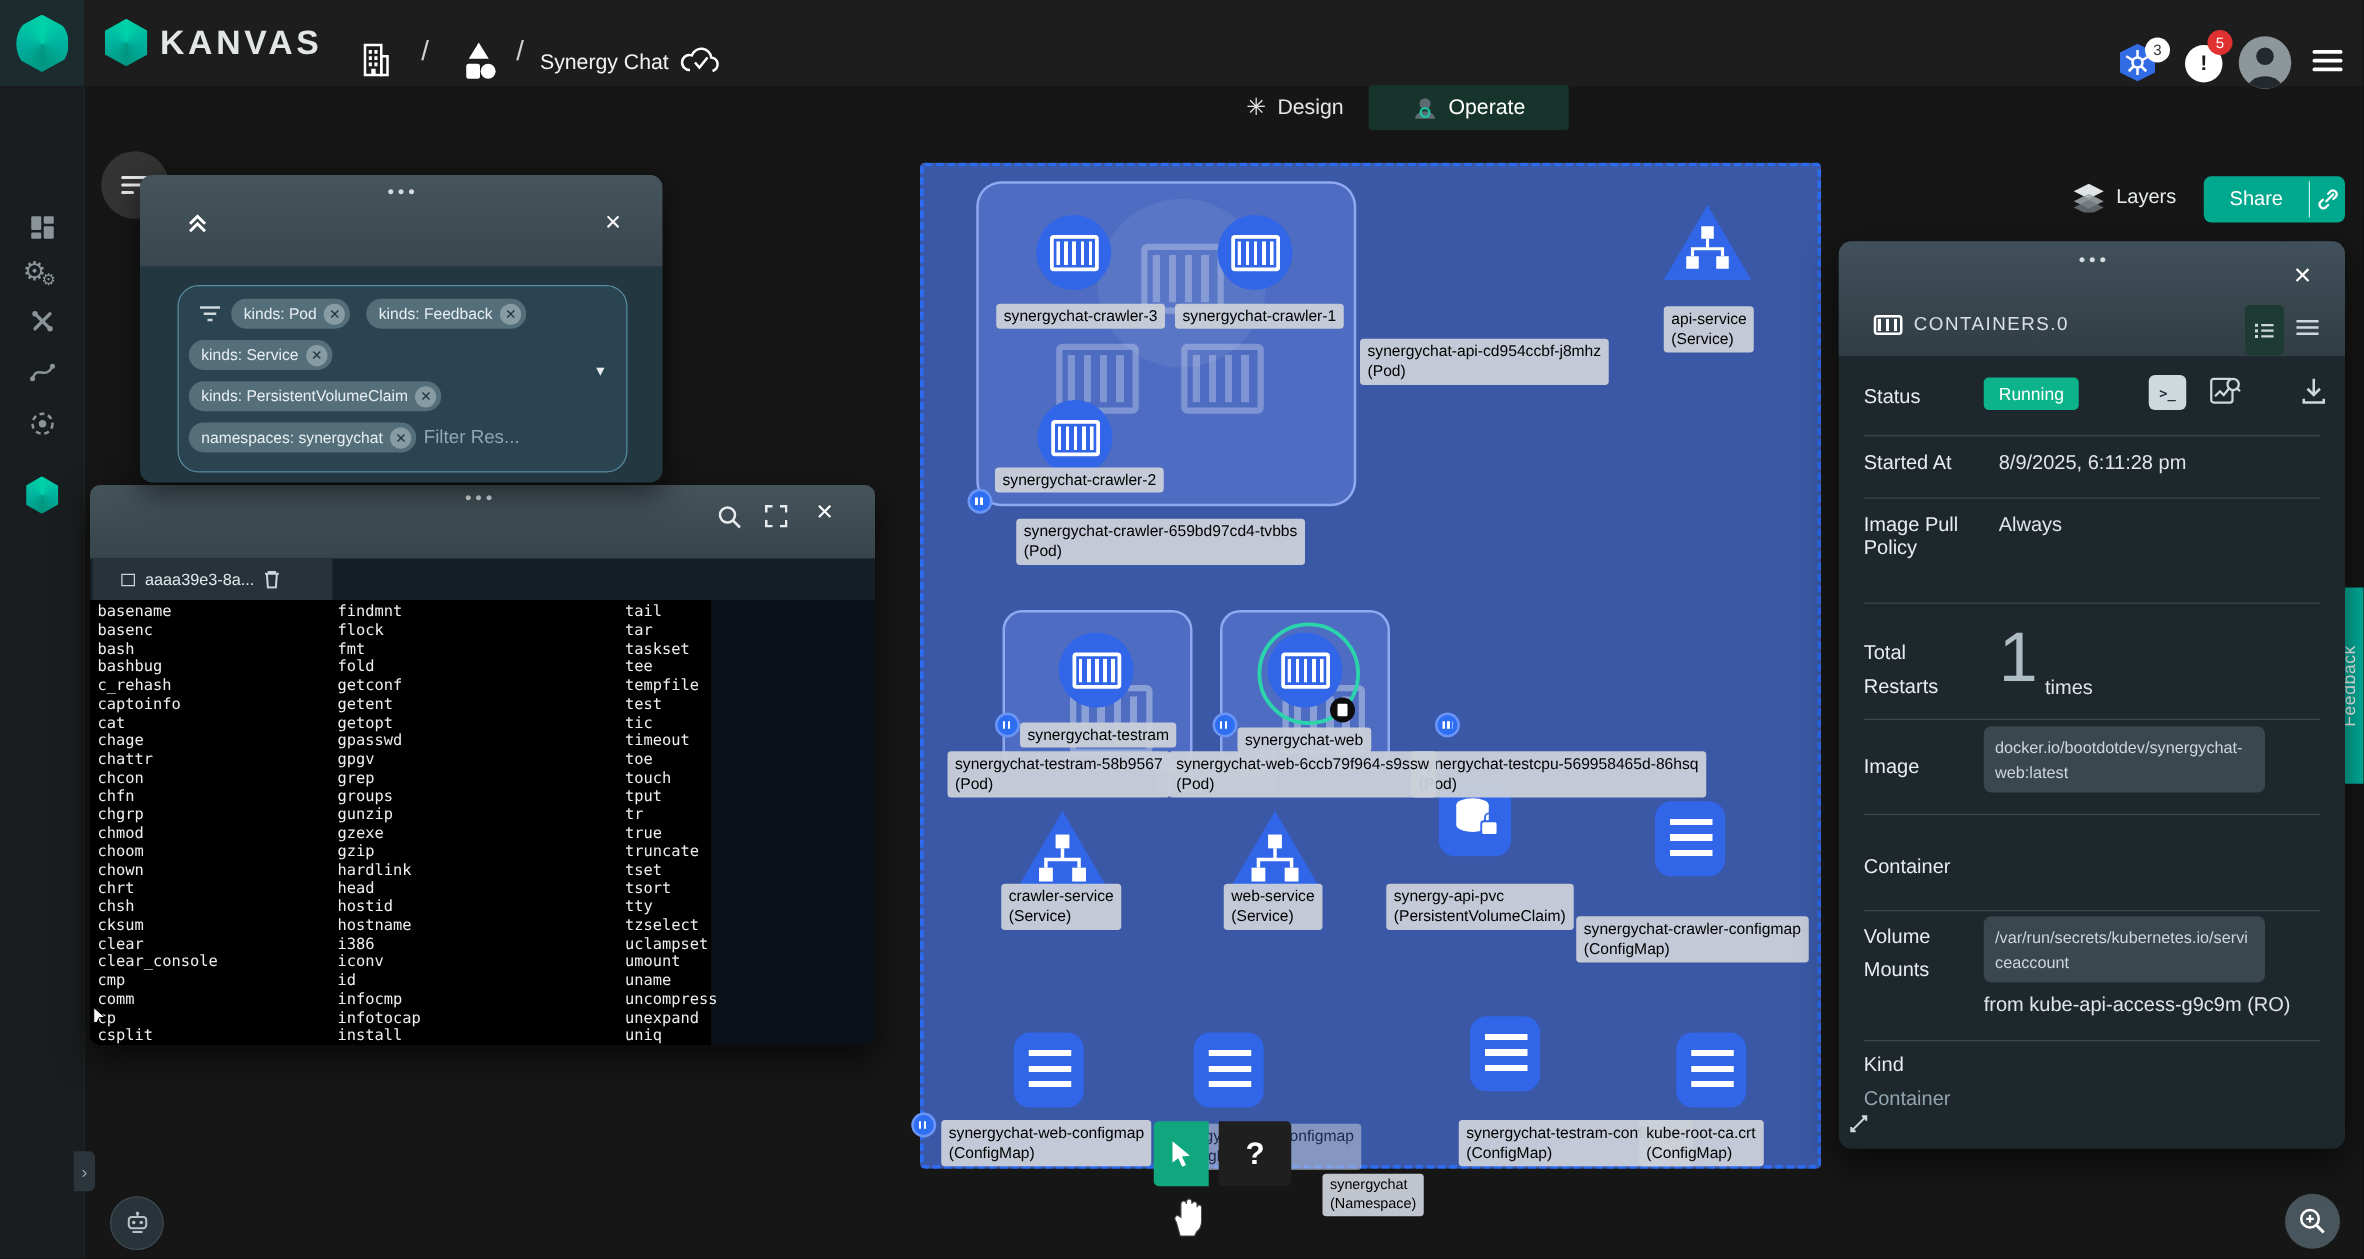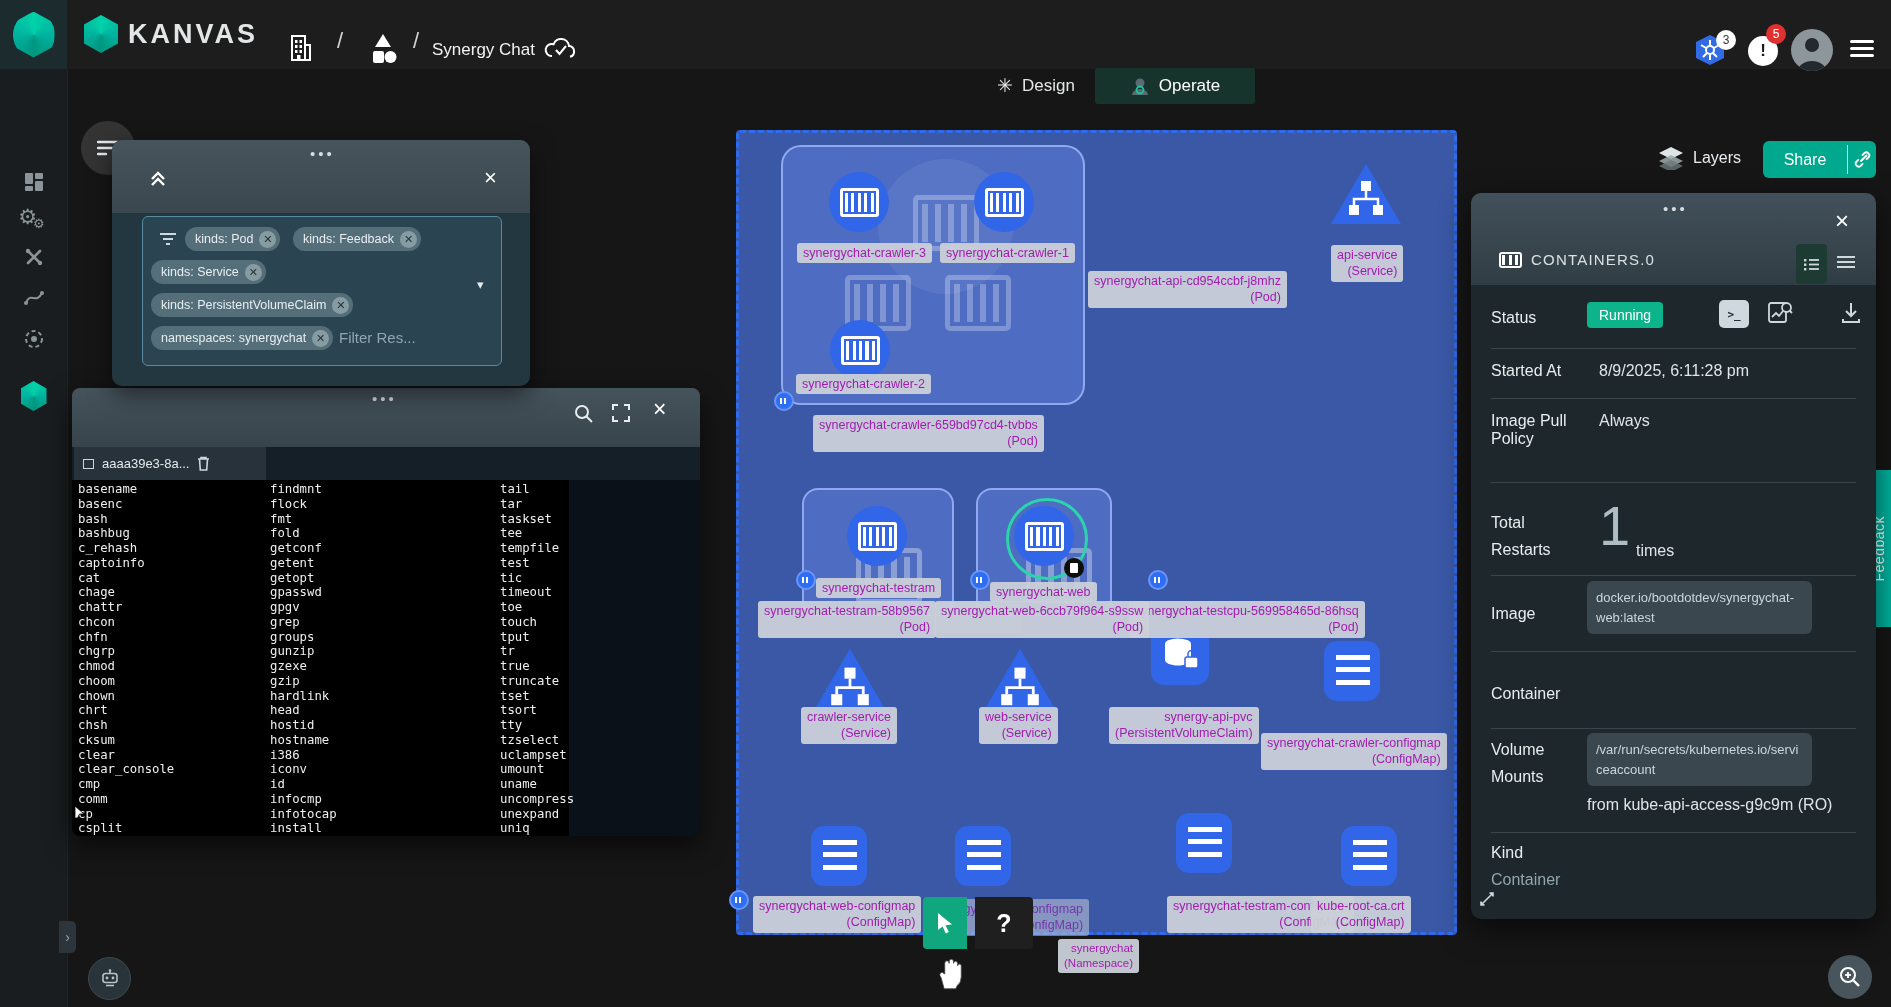--- a/index.html
+++ b/index.html
@@ -22,46 +22,46 @@
   .tab{font-size:17px;color:#e4e6e7;display:flex;align-items:center;gap:9px}
   .tab-operate{background:#17342c;border-radius:3px;color:#fff}
   
   .rail{left:0;top:69px;width:67px;height:938px;background:#191d1f;border-right:1px solid #222}
   .rail-ic{position:absolute;left:0;width:67px;text-align:center;color:#8a9499;font-size:21px}
   
   .fpanel{left:112px;top:140px;width:418px;height:246px;border-radius:10px;overflow:hidden;
           box-shadow:0 8px 24px rgba(0,0,0,.55);background:rgba(37,58,68,.93);z-index:20}
   .fpanel-head{position:absolute;left:0;top:0;width:100%;height:73px;background:linear-gradient(#46545c,#3a474e)}
   .dots{color:#d6dcdf;font-size:15px;letter-spacing:3px}
-  .fbox{position:absolute;left:30px;top:76px;width:358px;height:148px;background:rgba(44,72,85,.85);
-        border:1px solid #598ba0;border-radius:6px}
+  .fbox{position:absolute;left:30px;top:88px;width:358px;height:148px;background:rgba(44,72,85,.85);
+        border:1px solid #598ba0;border-radius:17px}
   .chip{position:absolute;height:24px;background:rgba(137,161,173,.45);border-radius:13px;color:#e7eef1;
         font-size:12.5px;display:flex;align-items:center;gap:6px;padding:0 4px 0 10px;white-space:nowrap}
   .chip .x{width:17px;height:17px;border-radius:50%;background:rgba(230,238,241,.35);color:#23343c;
            font-size:11px;display:flex;align-items:center;justify-content:center}
   
   .term{left:72px;top:388px;width:628px;height:448px;border-radius:8px;overflow:hidden;
         box-shadow:0 10px 26px rgba(0,0,0,.6);z-index:19}
   .term-head{position:absolute;left:0;top:0;width:100%;height:59px;background:linear-gradient(#45535b,#37444c)}
   .term-tabs{position:absolute;left:0;top:59px;width:100%;height:33px;background:#141f27}
-  .term-tab{position:absolute;left:2px;top:0;width:192px;height:33px;background:#27323a;display:flex;align-items:center;gap:8px;padding-left:9px;box-sizing:border-box}
+  .term-tab{position:absolute;left:2px;top:0;width:192px;height:33px;background:#27323a;display:flex;align-items:center;gap:8px;padding-left:23px;box-sizing:border-box}
   .term-body{position:absolute;left:0;top:92px;width:100%;height:356px;background:#0b1118}
   .term-black{position:absolute;left:0;top:0;width:497px;height:356px;background:#000}
   .tpre{position:absolute;top:2px;margin:0;font-family:"DejaVu Sans Mono",monospace;font-size:12.3px;line-height:14.75px;color:#efefef}
   
   .ns{left:736px;top:130px;width:721px;height:805px;background:rgba(60,92,174,.95);
       border:3px dashed #2d6cf0;border-radius:4px;box-sizing:border-box}
   .grp{position:absolute;background:rgba(88,119,208,.66);border:2px solid rgba(147,172,242,.95);border-radius:16px}
   .pic{position:absolute;width:60px;height:60px;border-radius:50%;background:#3166e8;display:flex;align-items:center;justify-content:center;z-index:2}
   .ct{width:29px;height:19px;border:3px solid #fff;border-radius:3px;padding:2px;
       background:repeating-linear-gradient(90deg,#fff 0 3px,transparent 3px 6.5px) content-box}
   .gct{position:absolute;opacity:.28;z-index:1;width:48px;height:38px;border:5px solid #fff;border-radius:5px;padding:4px;
        background:repeating-linear-gradient(90deg,#fff 0 6px,transparent 6px 13px) content-box}
-  .lbl{position:absolute;background:rgba(202,208,216,.95);color:#a21caf;font-size:12.5px;line-height:1.3;
-       text-align:right;border-radius:3px;padding:2px 6px;white-space:nowrap;z-index:5}
+  .lbl{position:absolute;background:rgba(202,208,216,.95);color:#000000;font-size:12.5px;line-height:1.3;
+       text-align:left;border-radius:3px;padding:2px 6px;white-space:nowrap;z-index:5}
   .lbl .k{display:block;white-space:nowrap}
   .nbadge{position:absolute;width:20px;height:20px;border-radius:50%;background:#2e6ef2;border:2px solid #6b95f5;
           z-index:7;box-sizing:border-box}
   .nbadge::before{content:"";position:absolute;left:4px;top:5px;width:8px;height:6px;
           background:repeating-linear-gradient(90deg,#fff 0 2px,transparent 2px 4px)}
   .cmic{position:absolute;width:56px;height:60px;border-radius:13px;background:#3166e8;z-index:2}
   .cmic::before{content:"";position:absolute;left:22%;right:17%;top:23%;bottom:22%;
           background:repeating-linear-gradient(180deg,#fff 0 5px,transparent 5px 12.5px)}
   
   .panel{left:1471px;top:193px;width:405px;height:726px;background:#1d272c;border-radius:10px;

